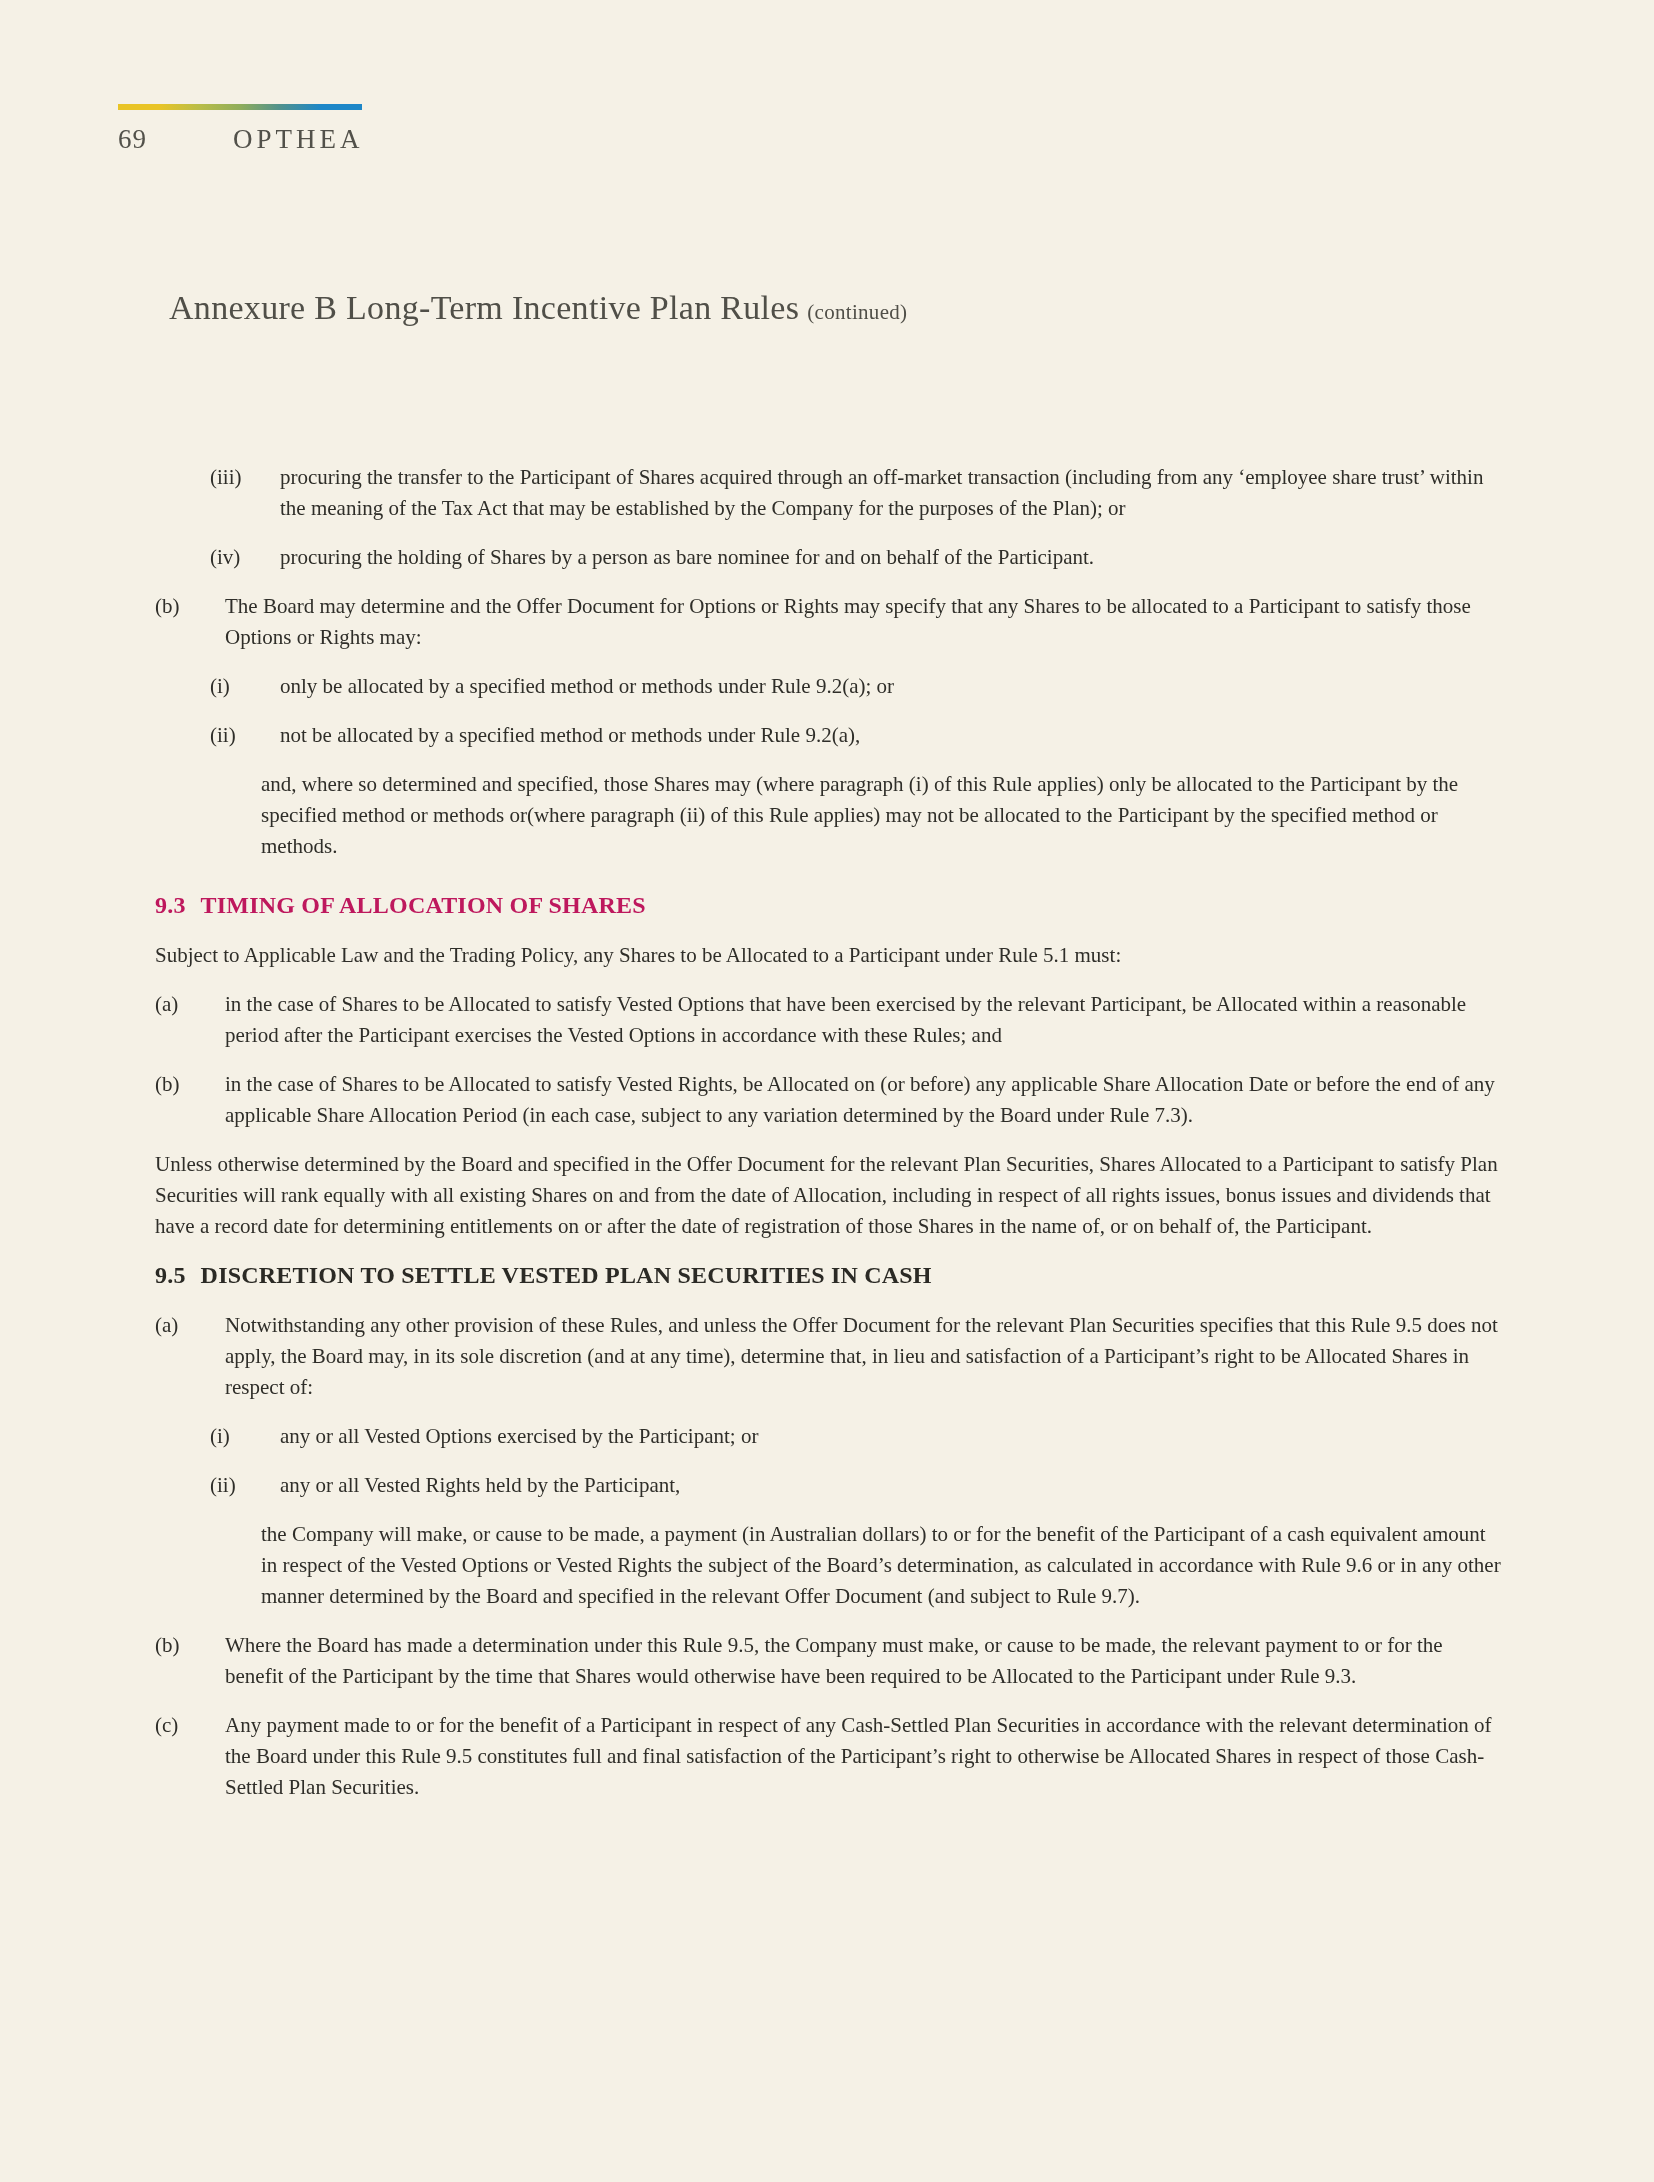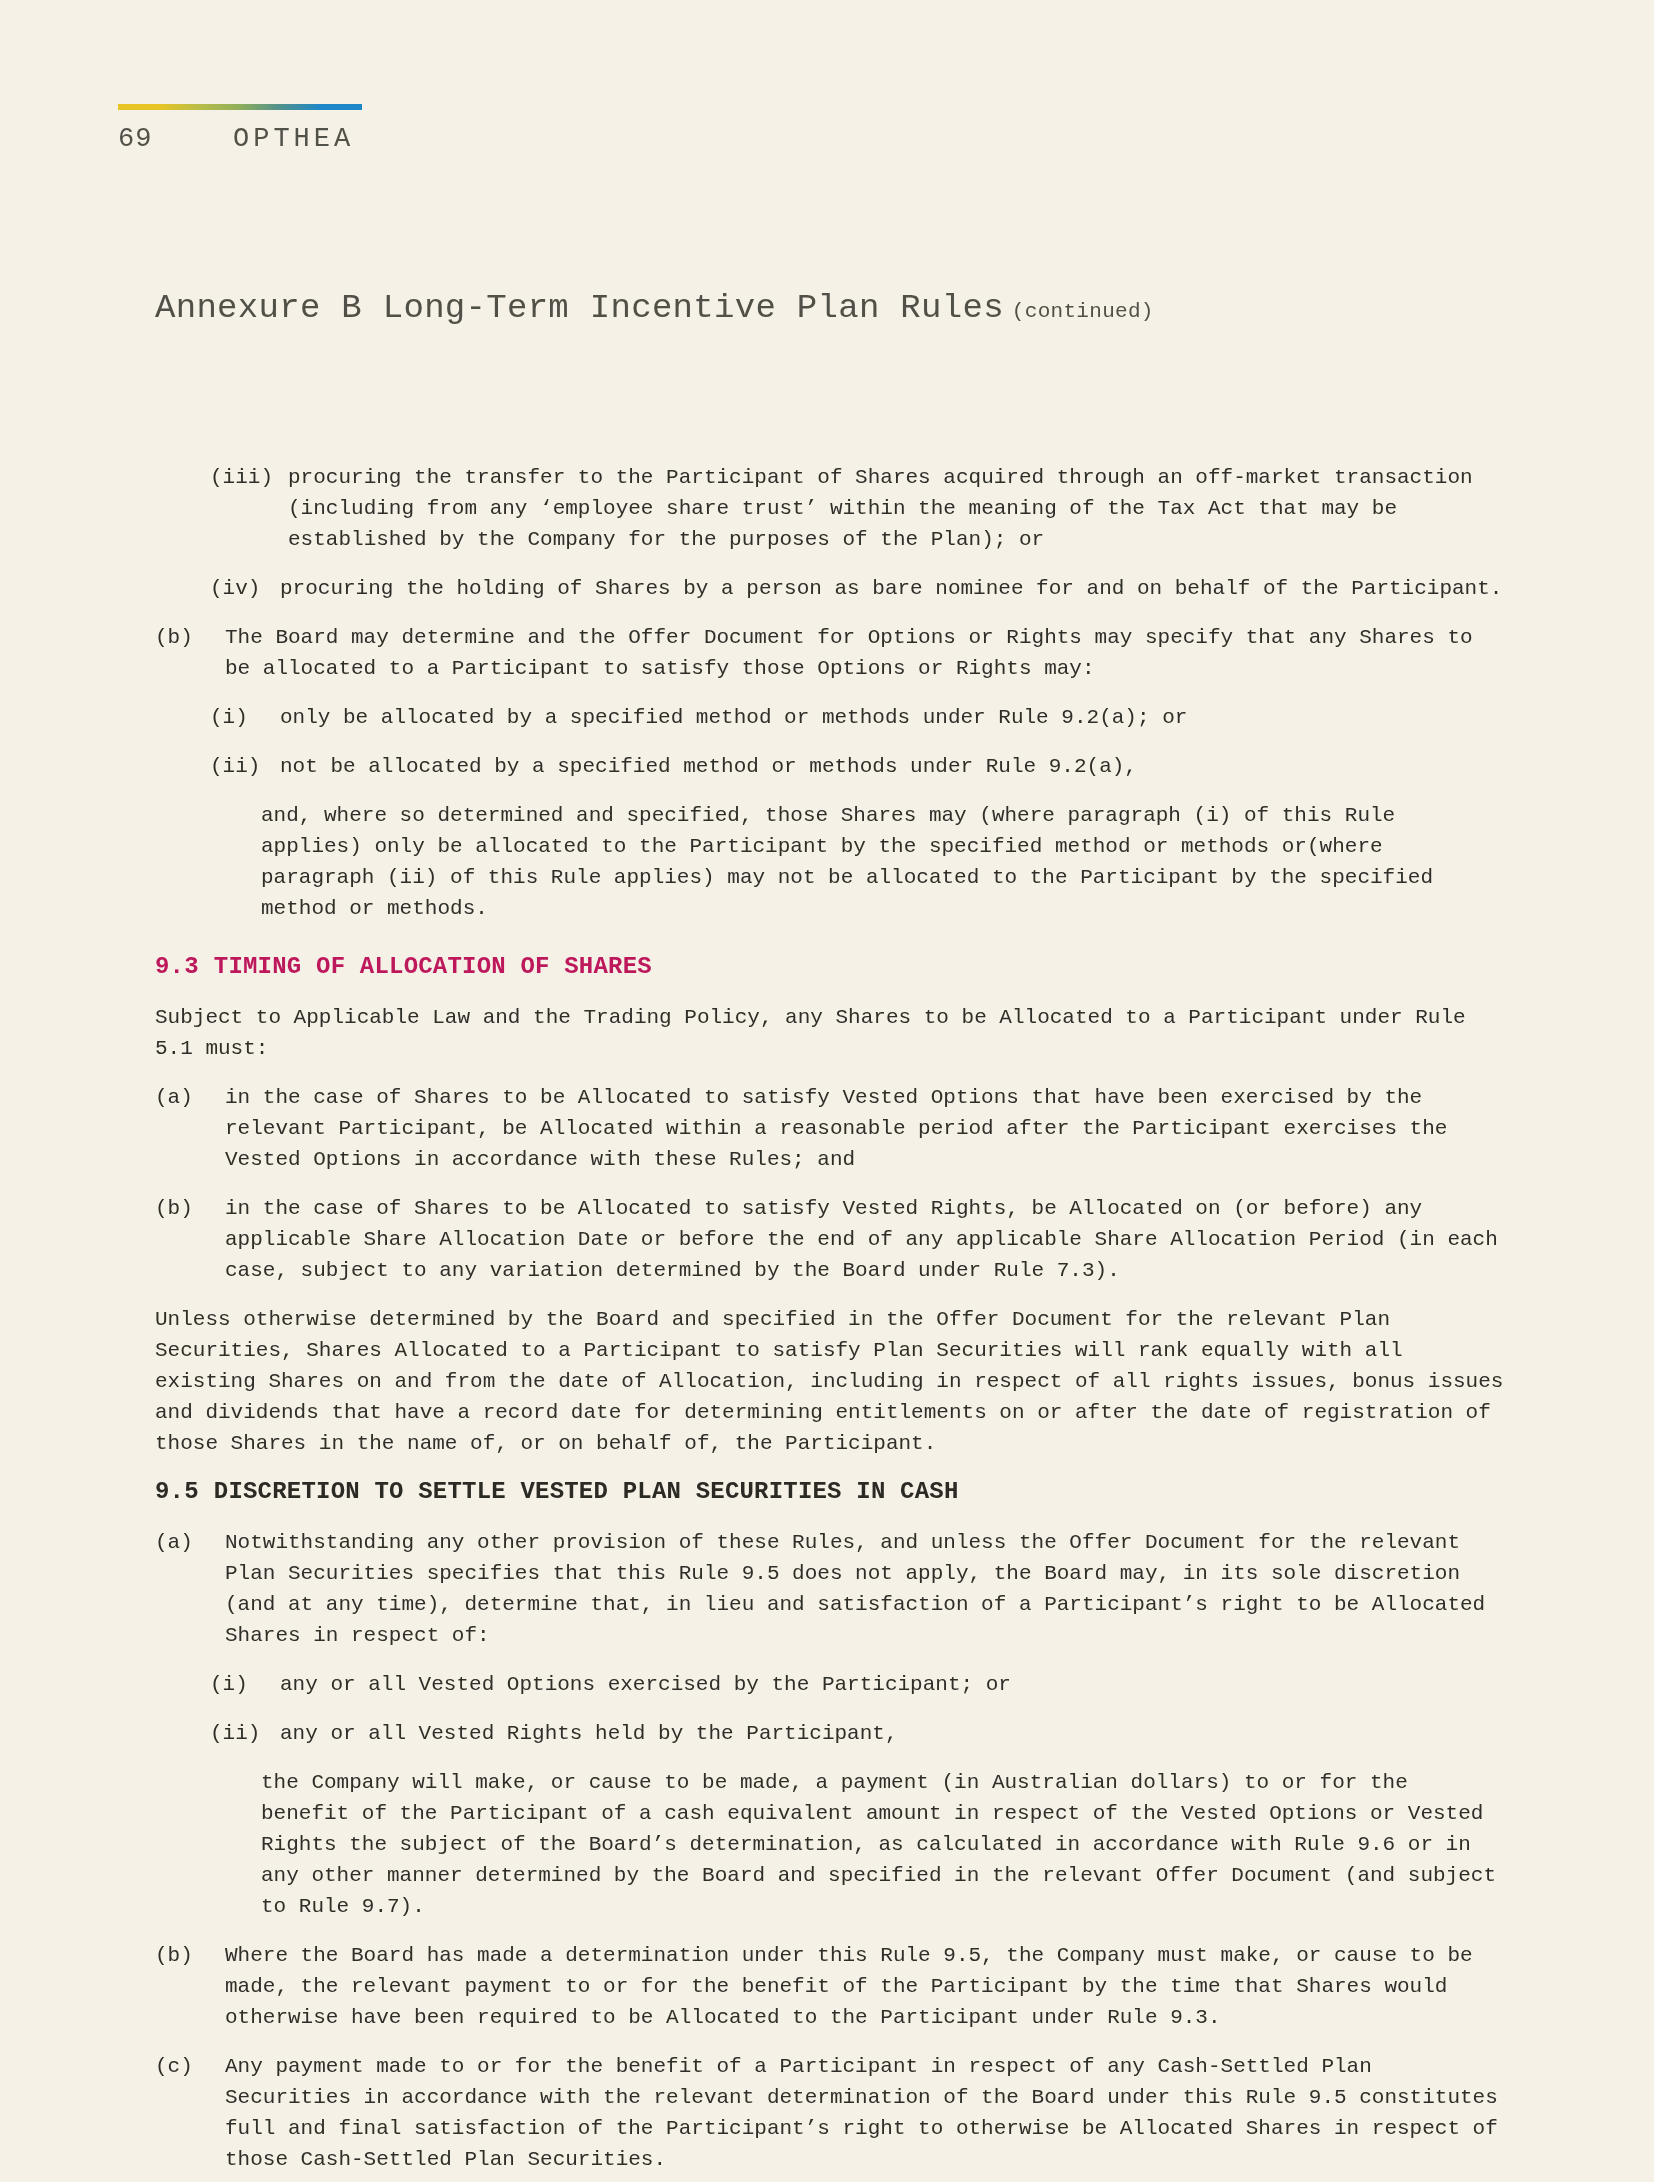--- a/index.html
+++ b/index.html
@@ -1,21 +1,21 @@
 <!DOCTYPE html>
 <html><head>
 <meta charset="utf-8">
 <style>
   html,body { margin:0; padding:0; }
   body { background:#e8e5da; }
   .page {
     position:relative;
     width:1654px; height:2182px;
     background:#f5f1e6;
-    font-family:Liberation Mono, monospace;
+    font-family:Liberation Serif, serif;
     color:#2f2e29;
     overflow:hidden;
   }
   .header-rule {
     position:absolute;
     left:118px; top:104px;
     width:244px; height:6px;
   }
   .page-number {
     position:absolute;
@@ -27,21 +27,21 @@
   .brand {
     position:absolute;
     left:233px; top:124px;
     font-size:27px;
     font-weight:300;
     color:#52514a;
     letter-spacing:4px;
   }
   .doc-title {
     position:absolute;
-    left:155px; top:266px;
+    left:169px; top:266px;
     font-size:34px;
     font-weight:300;
     color:#504f48;
     letter-spacing:0.3px;
   }
   .doc-title .title-suffix {
     font-size:21px;
     font-weight:300;
     color:#504f48;
     margin-left:8px;

